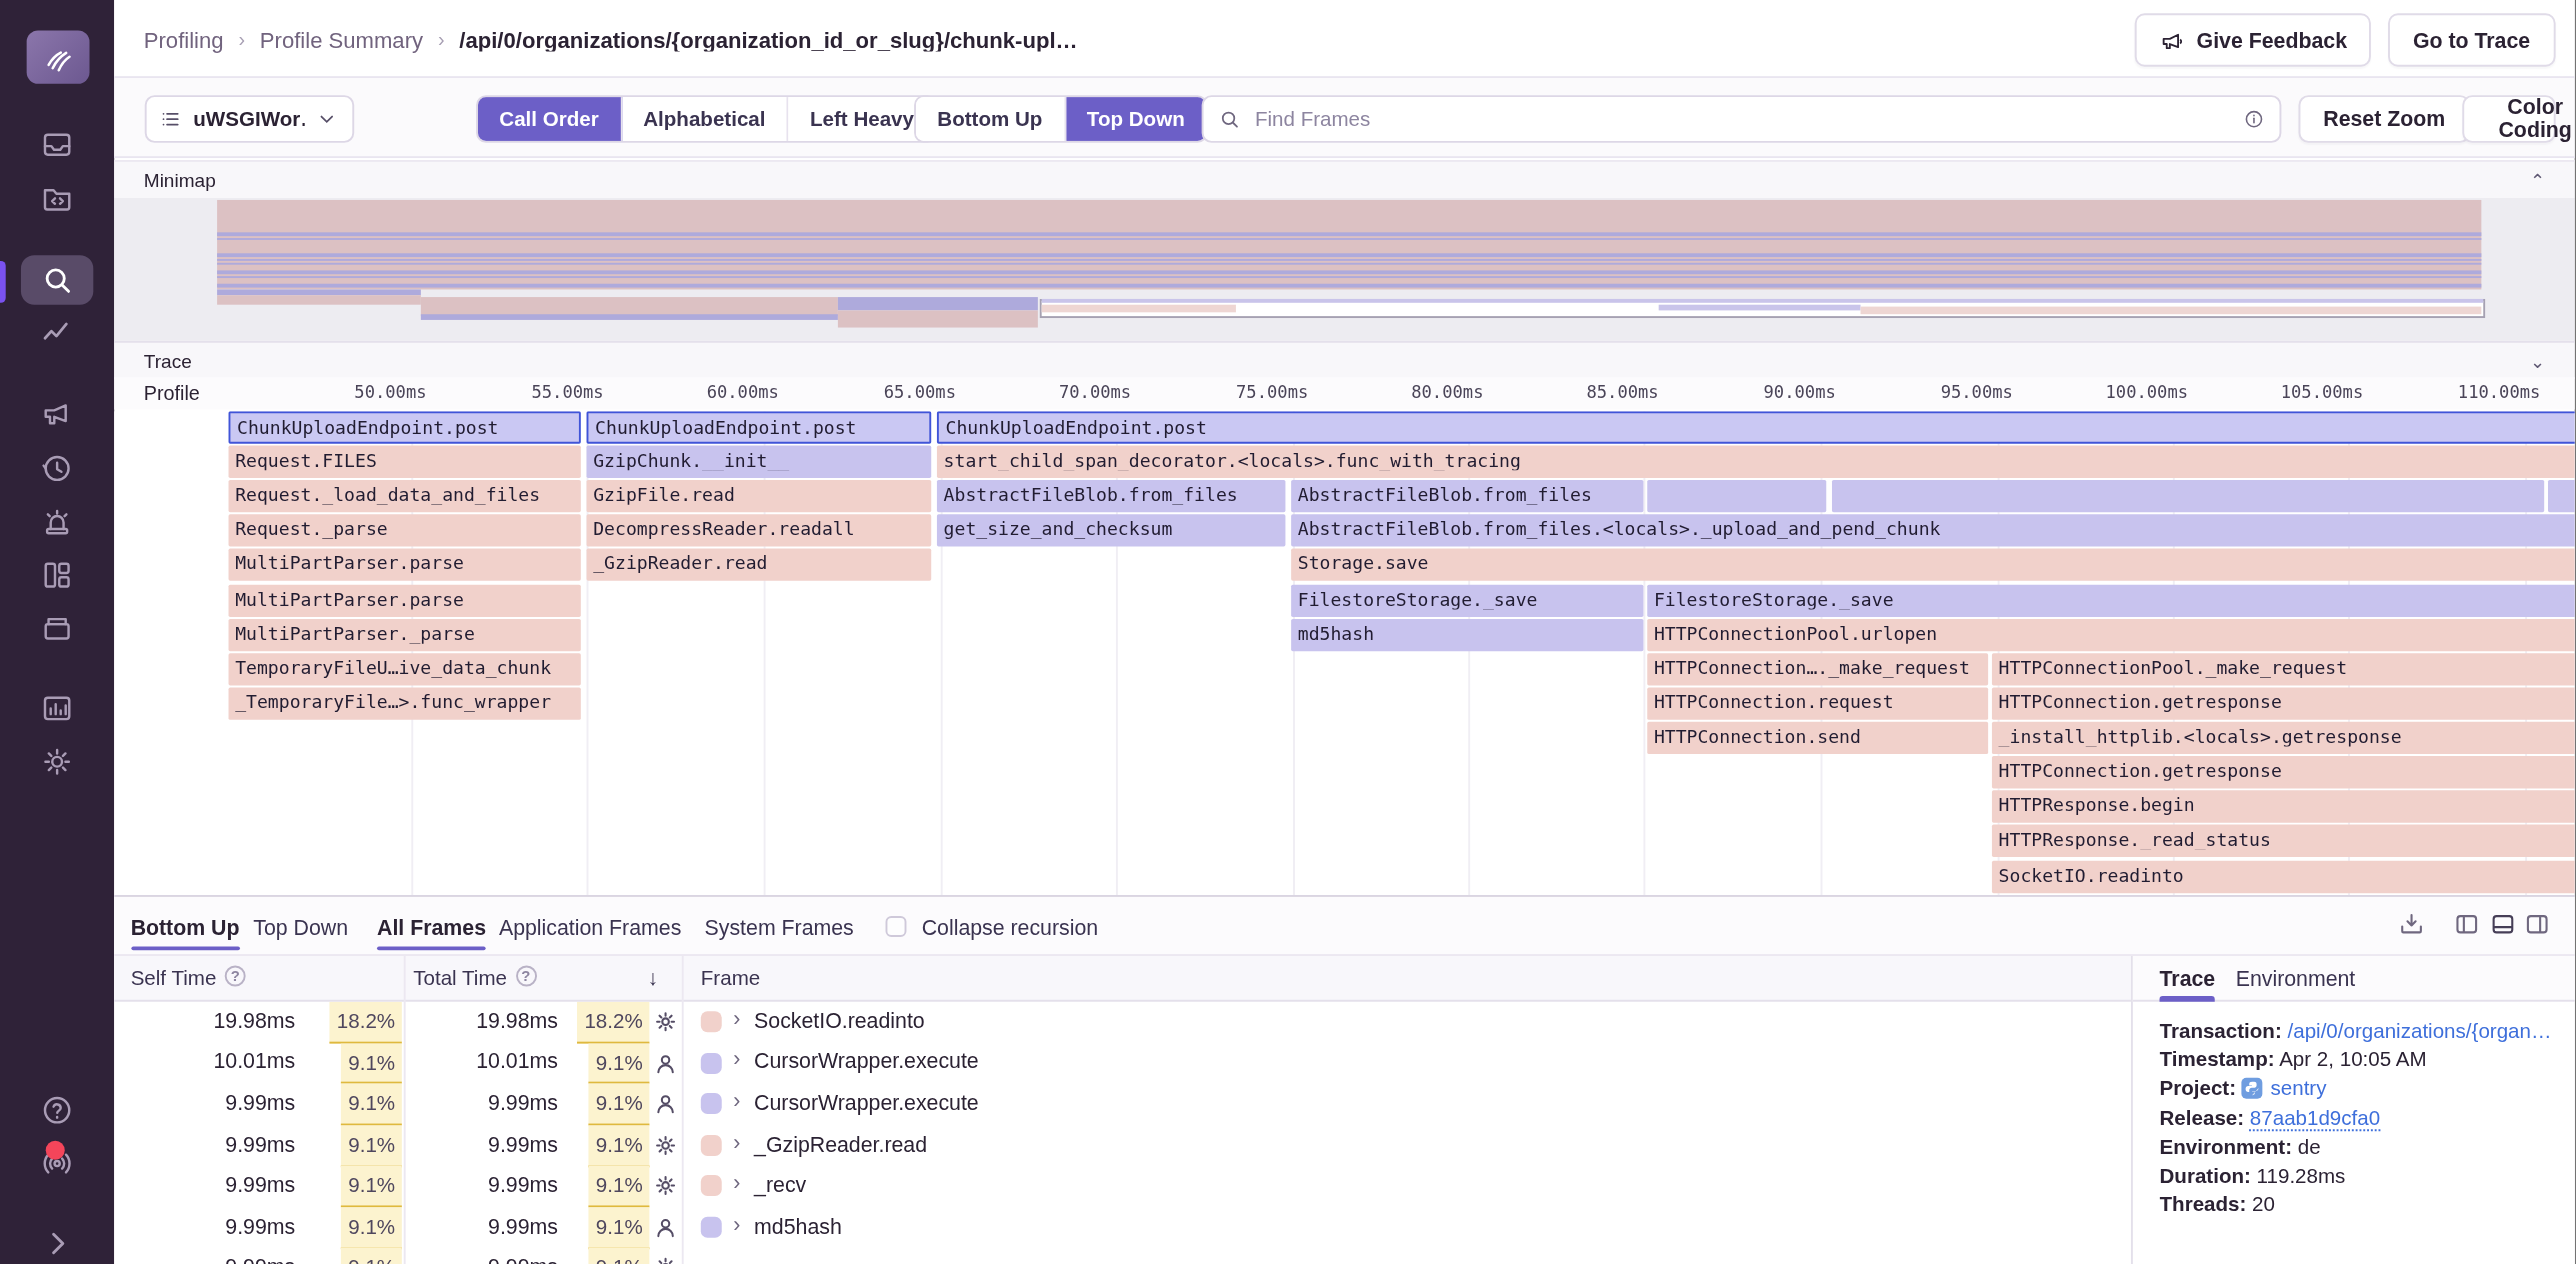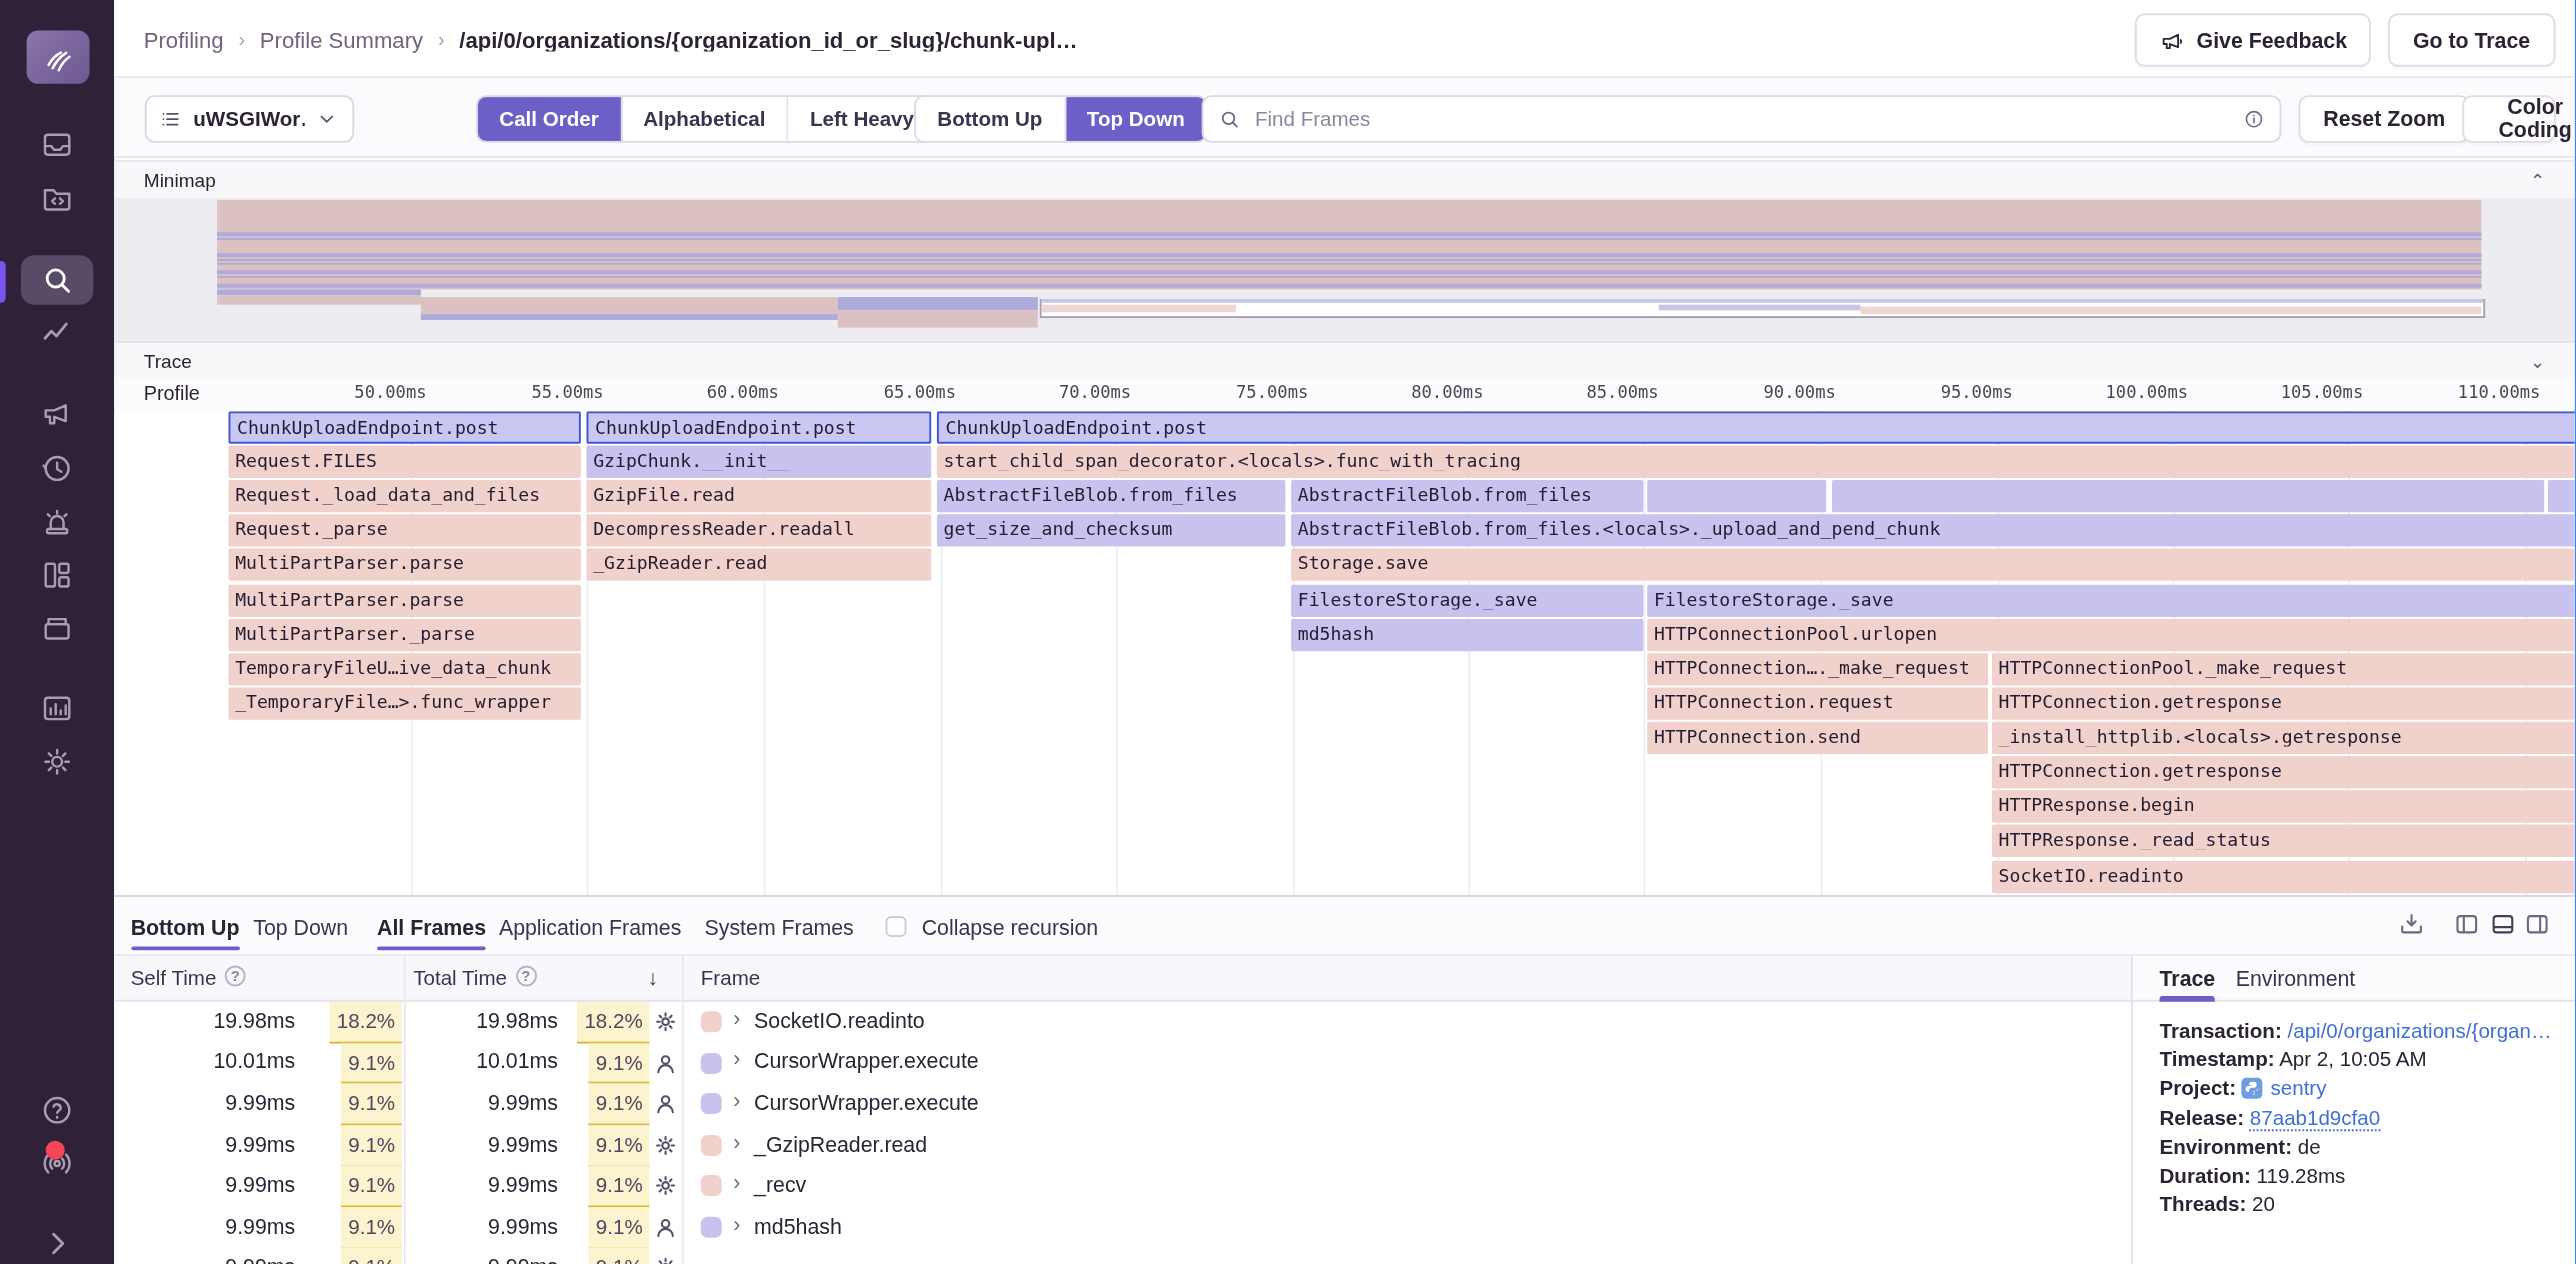--- a/index.html
+++ b/index.html
@@ -1,17 +1,17 @@
 <!DOCTYPE html>
 <html style="font-size:14px"><head>
 <meta charset="utf-8">
 <style>
   html,body{margin:0;padding:0;background:#fff;overflow:hidden;}
   *{box-sizing:border-box;}
-  #viewport{width:2576px;height:1265px;overflow:hidden;position:relative;background:#3b82f6;}
+  #viewport{width:2576px;height:1265px;overflow:hidden;position:relative;background:#737373;}
   #app{width:1353px;height:664px;transform:scale(1.904336);transform-origin:0 0;position:absolute;top:0;left:0;
        font-family:"Liberation Sans",sans-serif;color:#2b2233;}
 
   
   #sidebar{position:absolute;left:0;top:0;width:60px;height:664px;background:#2f2238;}
   .sb-logo{position:absolute;left:14px;top:16.4px;width:33px;height:28px;border-radius:6px;
            background:linear-gradient(135deg,#8b76ab,#6c5890);display:flex;align-items:center;justify-content:center;}
   .sb-item{position:absolute;left:11.2px;width:38px;height:26px;display:flex;align-items:center;justify-content:center;
            color:#a success89bb3;color:#a99cb5;border-radius:7px;cursor:pointer;}
   .sb-item.active{background:#594b68;color:#fff;}

